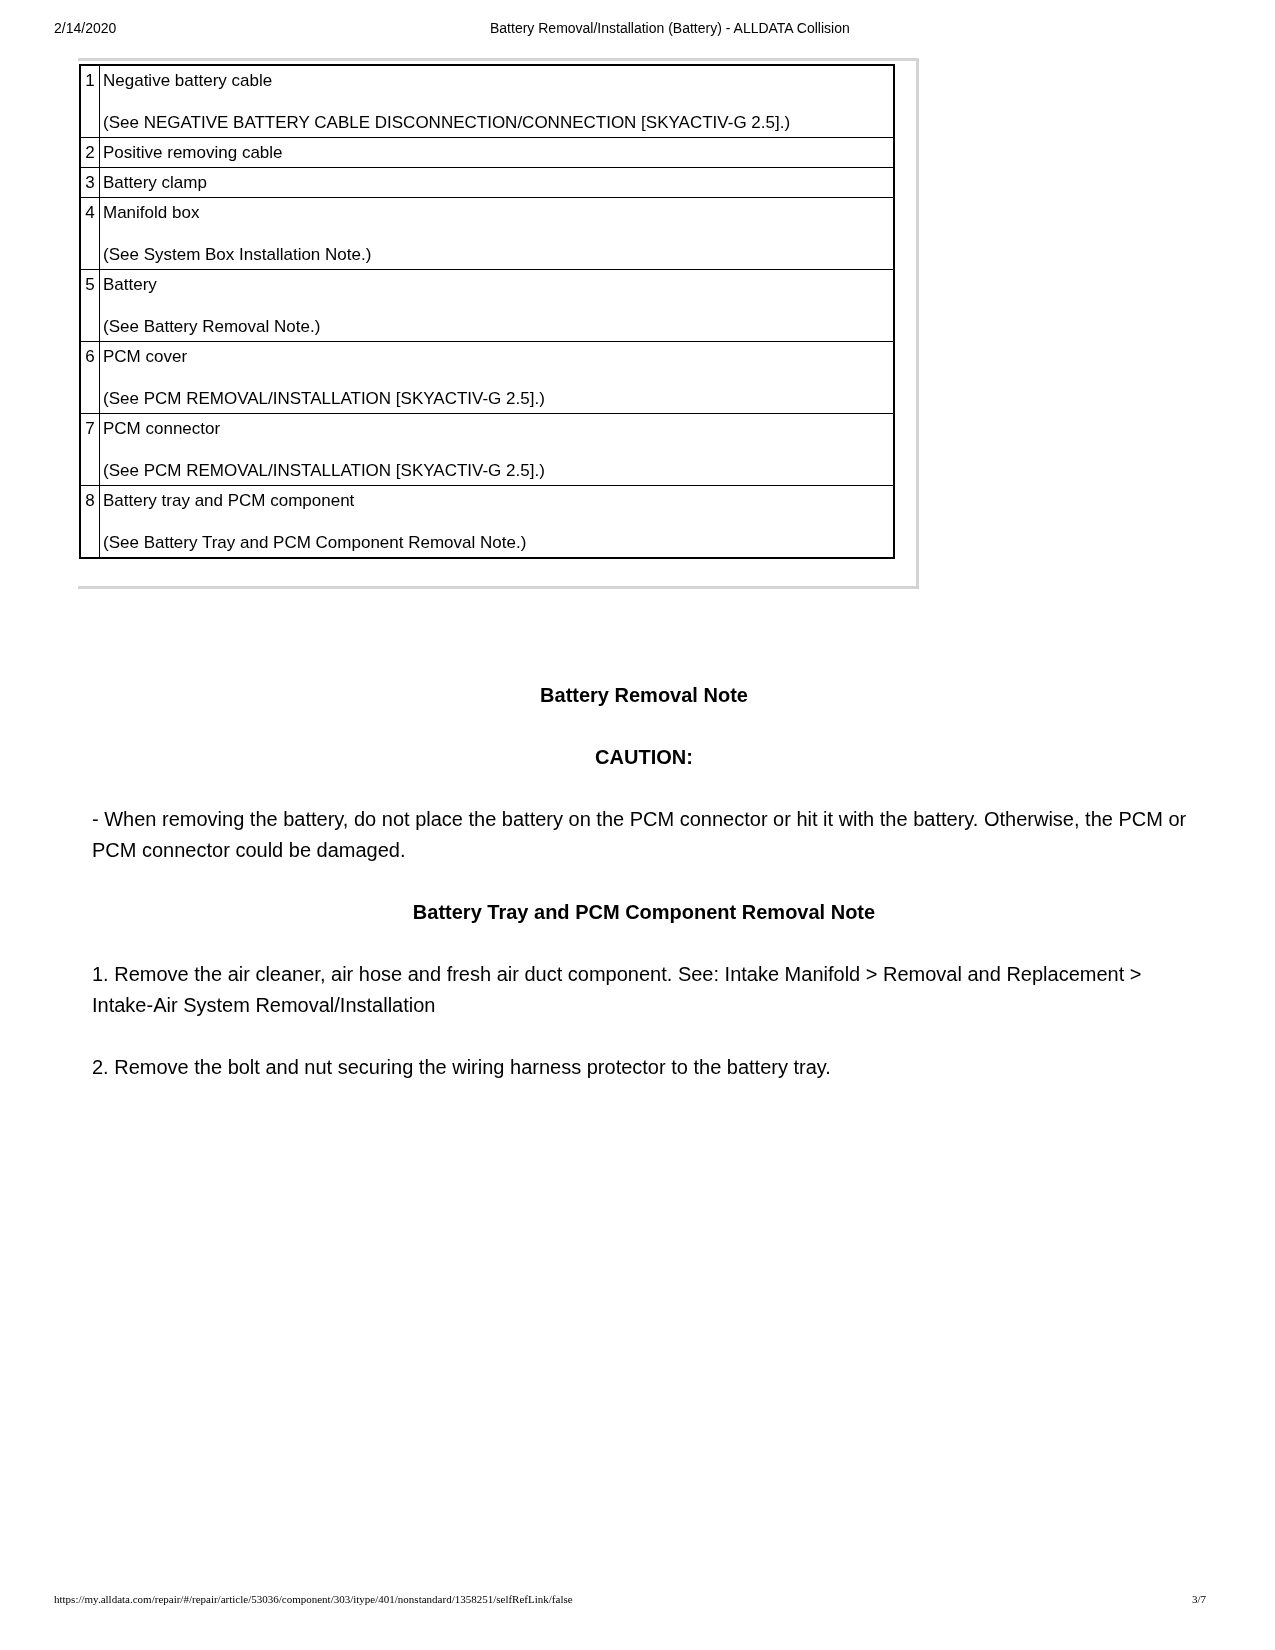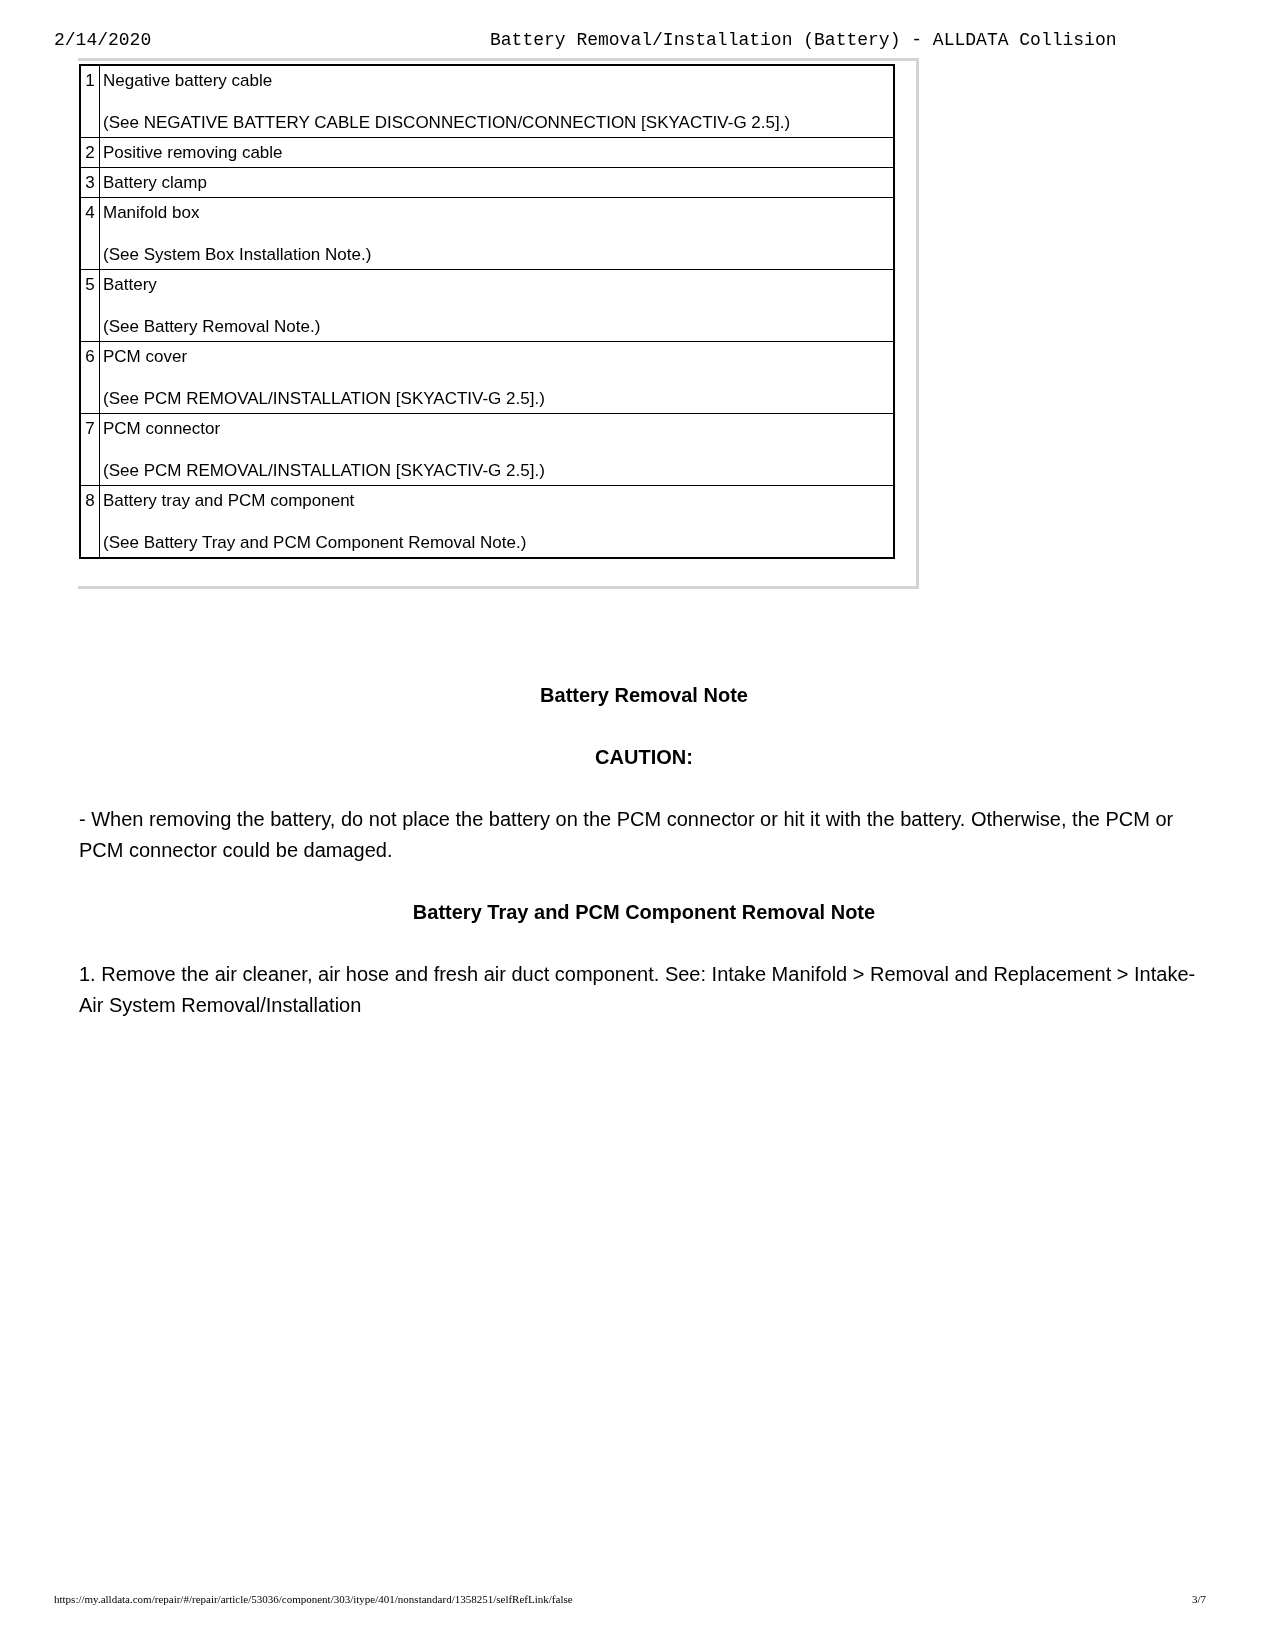--- a/index.html
+++ b/index.html
@@ -9,26 +9,26 @@
     }
     body {
       width: 1275px;
       height: 1650px;
       position: relative;
       overflow: hidden;
       color: #000;
     }
     .print-header {
       position: absolute;
-      top: 30px;
+      top: 20px;
       left: 0;
       width: 1275px;
       height: 20px;
-      font-family: Liberation Mono, monospace;
-      font-size: 18px;
+      font-family: Liberation Sans, sans-serif;
+      font-size: 14px;
     }
     .print-header .date {
       position: absolute;
       left: 54px;
       top: 0;
     }
     .print-header .title {
       position: absolute;
       left: 490px;
       top: 0;
@@ -92,21 +92,21 @@
       margin: 0;
       font-size: 20px;
       font-weight: bold;
       line-height: 31px;
       text-align: center;
     }
     .content .caution-label {
       margin-top: 31px;
     }
     .content p {
-      margin: 0;
+      margin: 13px;
     }
     .content .para {
       margin-top: 31px;
     }
     .print-footer {
       position: absolute;
       top: 1593px;
       left: 0;
       width: 1275px;
       height: 20px;
@@ -193,18 +193,19 @@
     </tr>
   </tbody>
 </table>
 
 <div class="content">
   <h3>Battery Removal Note</h3>
   <h3 class="caution-label">CAUTION:</h3>
   <p class="para"> -  When removing the battery, do not place the battery on the PCM connector or hit it with the battery. Otherwise, the PCM or PCM connector could be damaged.</p>
   <h3 class="para">Battery Tray and PCM Component Removal Note</h3>
   <p class="para"> 1. Remove the air cleaner, air hose and fresh air duct component. See: Intake Manifold &gt; Removal and Replacement &gt; Intake-Air System Removal/Installation</p>
+  <p class="para"> 2. Remove the bolt and nut securing the wiring harness protector to the battery tray.</p>
 </div>
 
 <div class="print-footer">
   <span class="url">https://my.alldata.com/repair/#/repair/article/53036/component/303/itype/401/nonstandard/1358251/selfRefLink/false</span>
   <span class="page">3/7</span>
 </div>
 
 </body></html>

